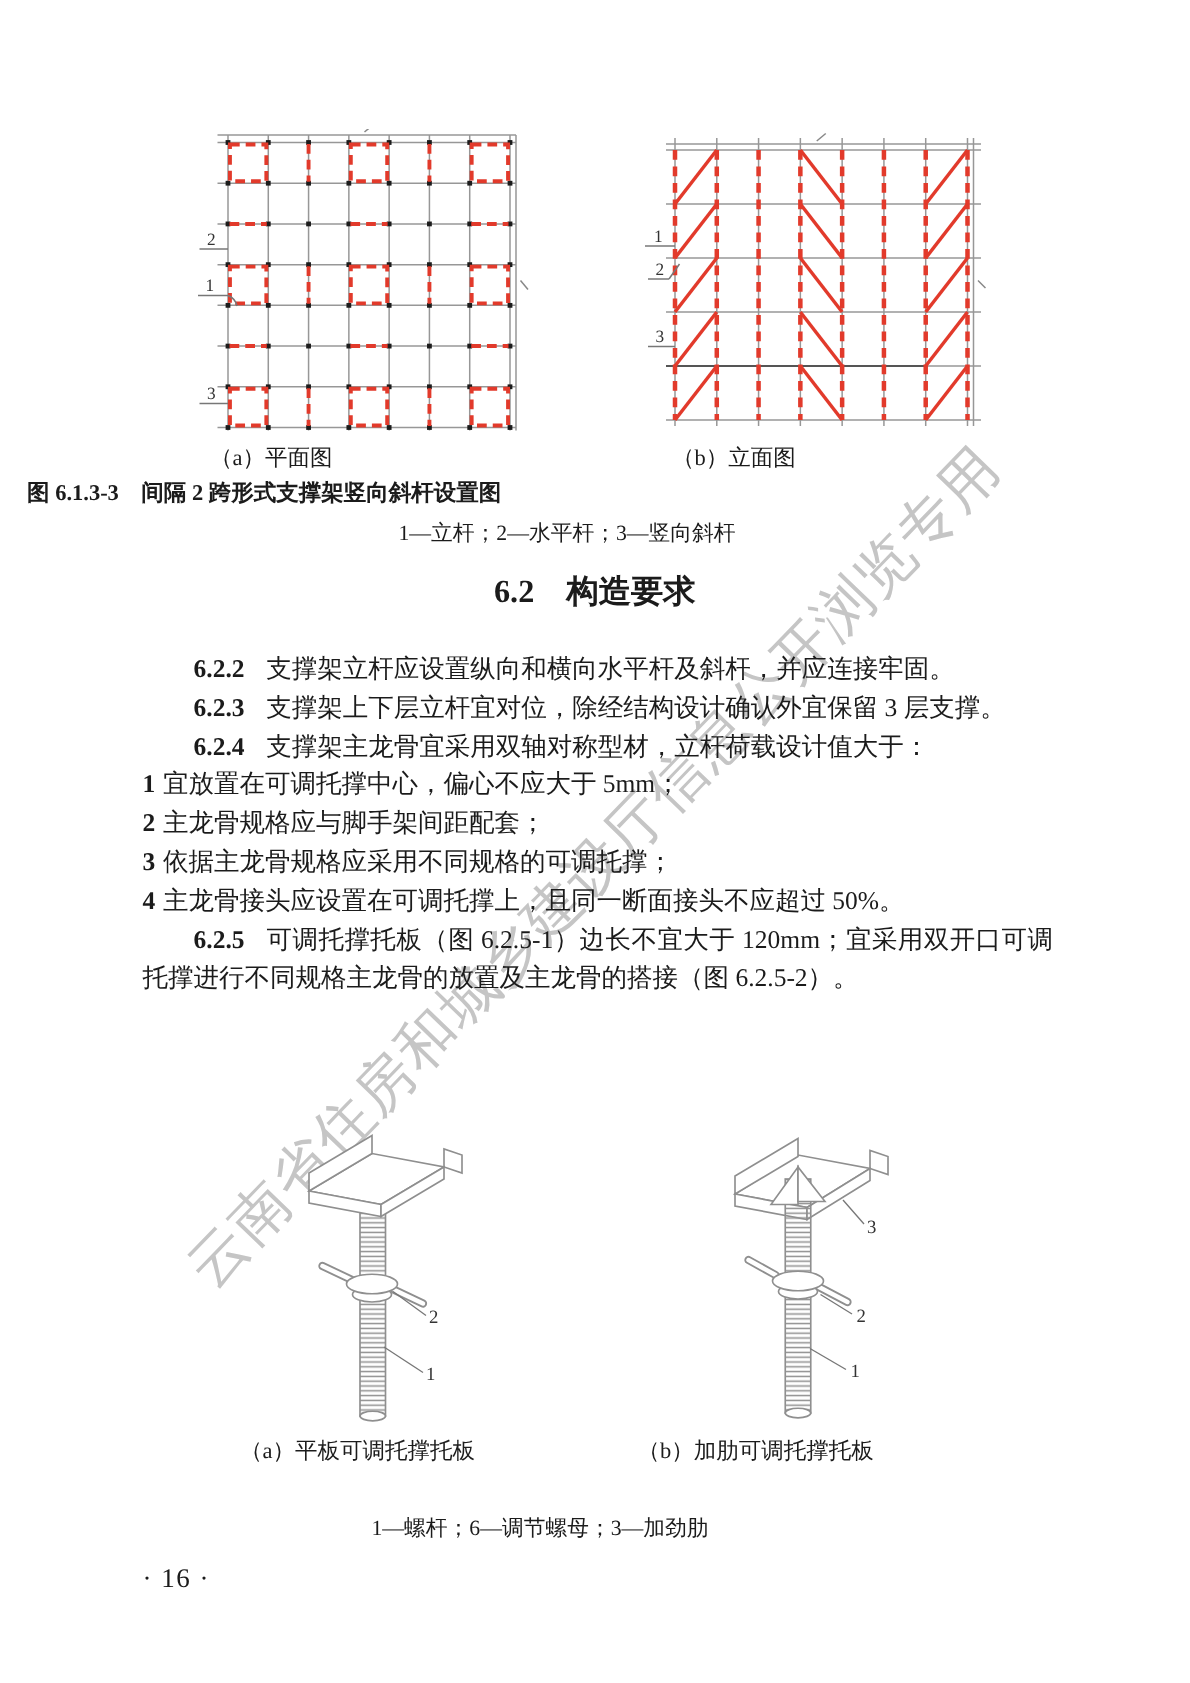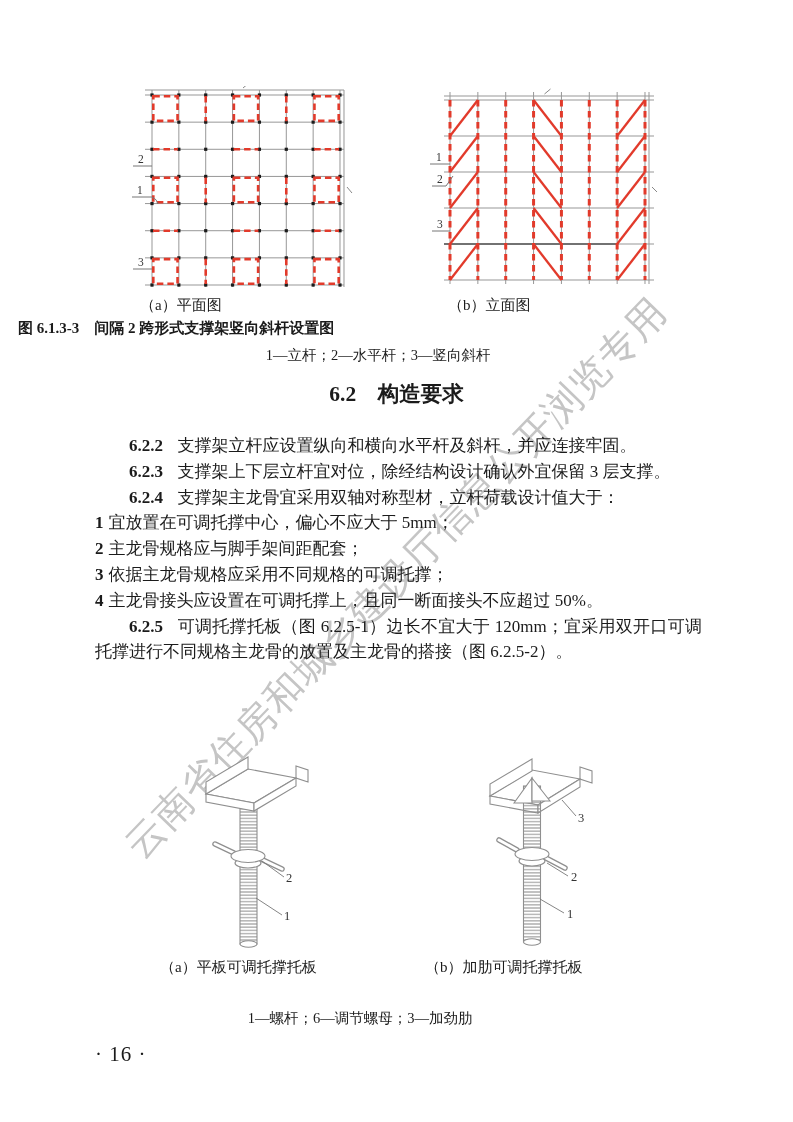--- a/index.html
+++ b/index.html
@@ -10,21 +10,21 @@
   .abs{position:absolute;z-index:1;}
   .cap{font-size:15px;}
   .figtitle{font-size:15px;font-weight:600;text-align:left;}
   .figlegend{font-size:14.5px;text-align:center;}
   .heading{font-size:21.5px;font-weight:bold;text-align:center;}
   .bodytext{width:607px;font-size:17px;line-height:25.8px;text-align:justify;}
   .bodytext p{margin:0;}
   .clause{text-indent:2em;}
   .clause b{margin-right:.85em;}
   .item b{margin-right:.3em;}
-  .pagenum{font-size:21px;letter-spacing:1px;}
+  .pagenum{font-size:18px;letter-spacing:1px;}
   svg text{font-family:"Liberation Serif","DejaVu Serif",serif;font-size:11.5px;fill:#333;}
   svg.jack text{font-size:12.5px;}
 </style>
 </head>
 <body>
 
 <div class="page">
 
   <div class="wm" style="color: rgb(197, 197, 197);">云南省住房和城乡建设厅信息公开浏览专用</div>
 

